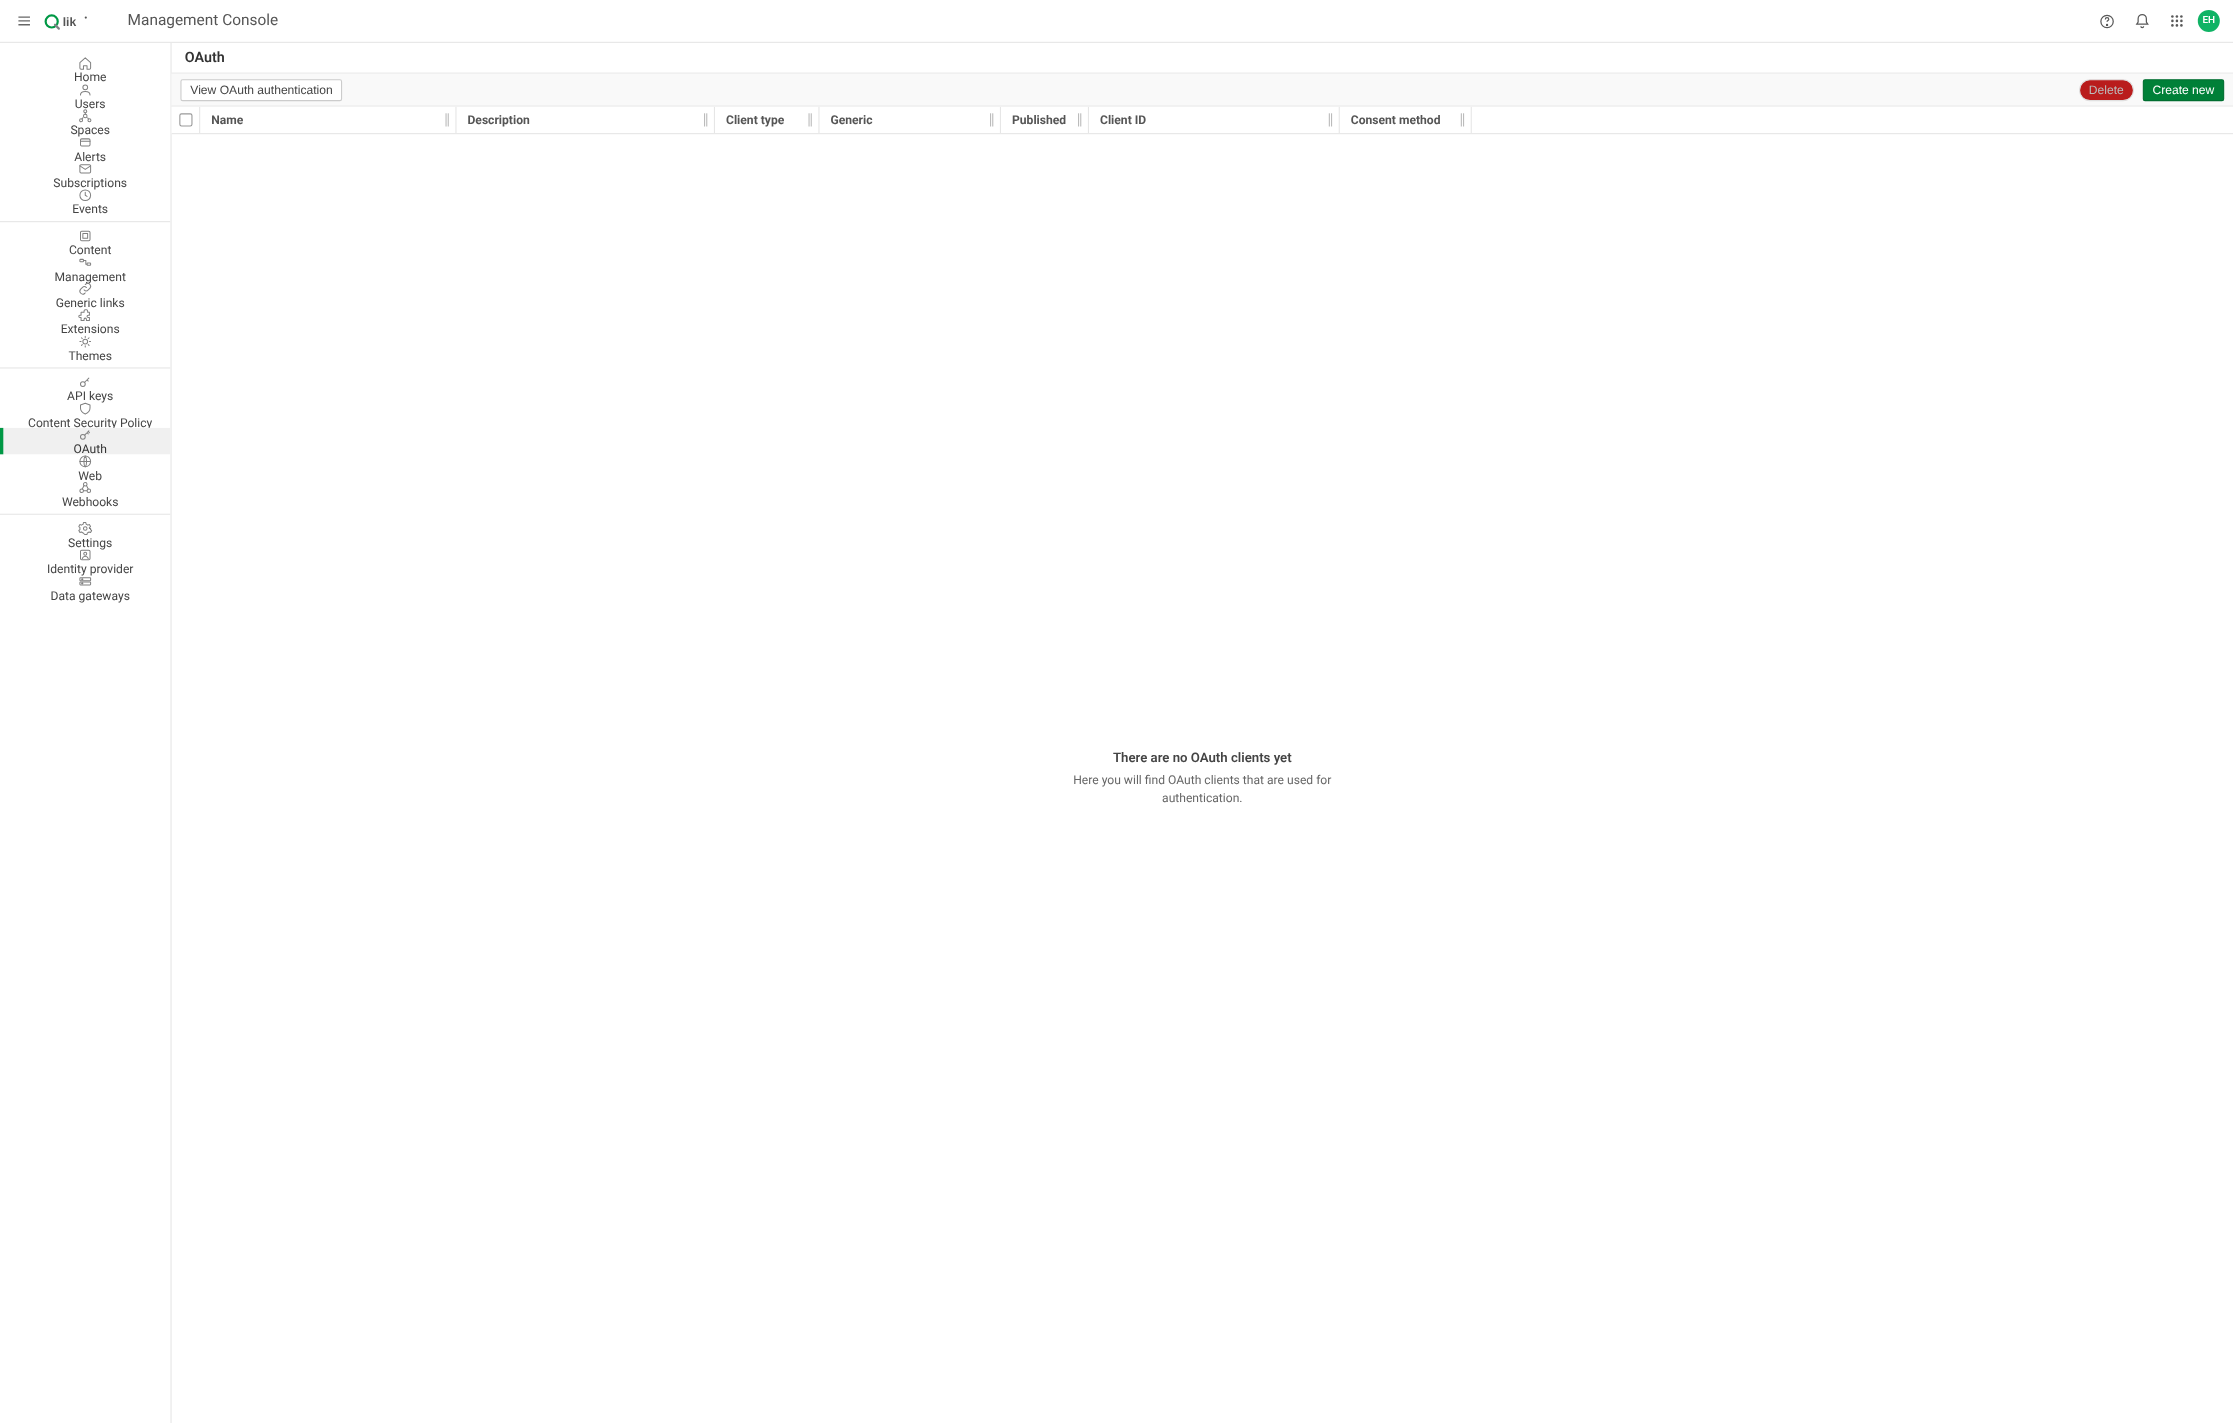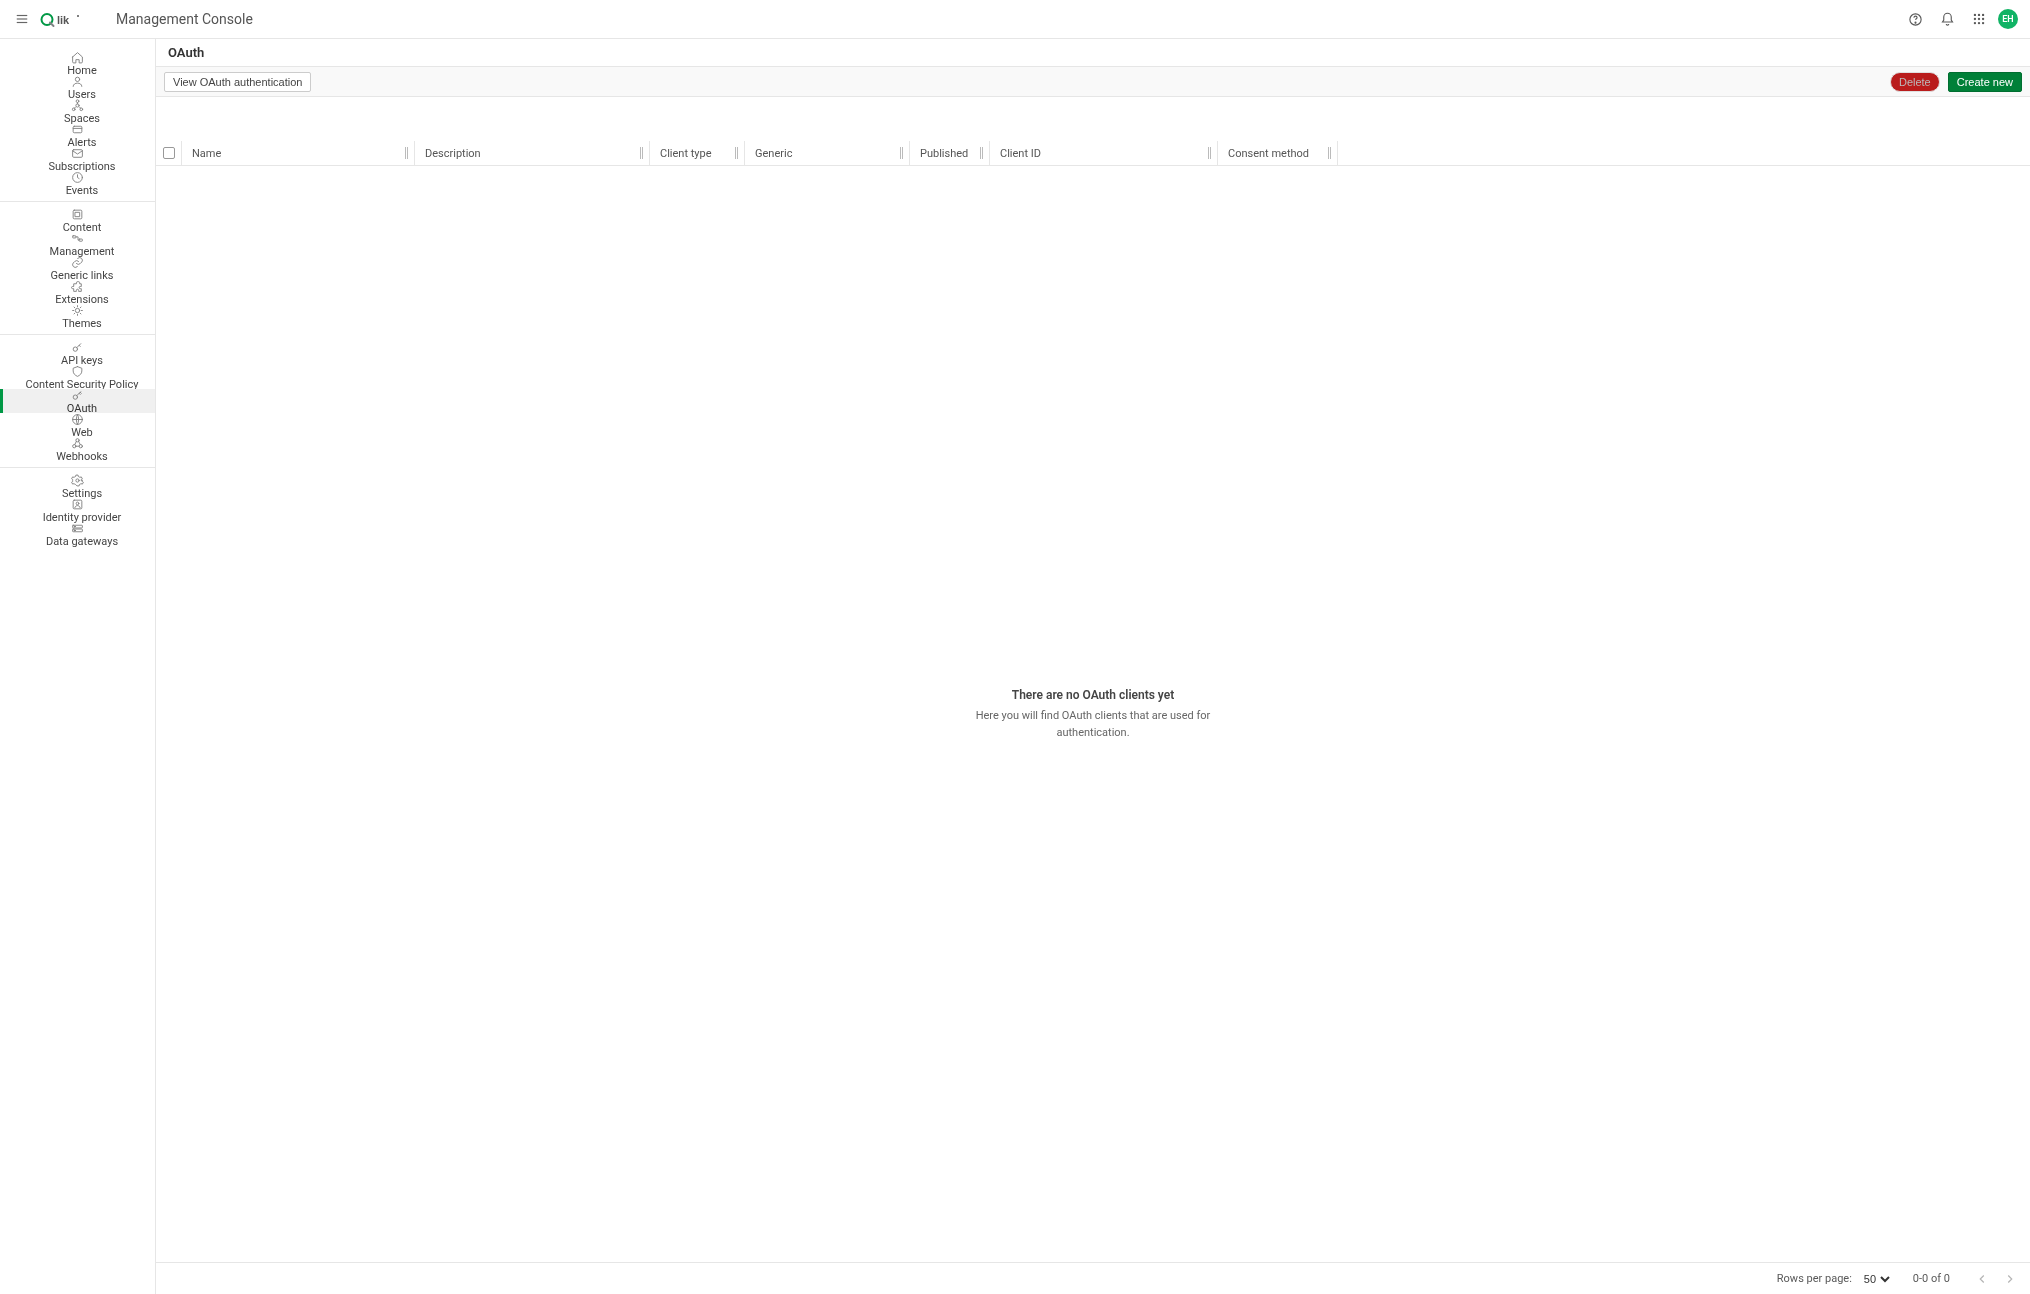--- a/index.html
+++ b/index.html
@@ -34,21 +34,21 @@
     .page-title-bar { height:28px; border-bottom:1px solid #e6e6e6; display:flex; align-items:center; padding:0 12px;}
     .page-title { font-size:13px; font-weight:600; color:#333;}
     
     .toolbar { height:30px; background:#f9f9f9; border-bottom:1px solid #e6e6e6; display:flex; align-items:center; padding:0 8px; gap:8px;}
     .btn { height:20px; padding:0 8px; border:1px solid #ccc; background:#fff; font-size:11px; color:#444; border-radius:2px; cursor:pointer; display:inline-flex; align-items:center;}
     .btn.disabled { color:#bbb; border-color:#e0e0e0; background:#b91c1c; cursor:default;border-radius:10px;}
     .btn.primary { background:#008038; border-color:#006e30; color:#fff;}
     .toolbar-spacer{flex:1;}
     
     
-    .table-head { height:25px; border-bottom:1px solid #e6e6e6; display:flex; align-items:stretch; background:#fff; font-size:11px; color:#555; font-weight:400; overflow:hidden;margin-top:44px;}
+    .table-head { height:25px; border-bottom:1px solid #e6e6e6; display:flex; align-items:stretch; background:#fff; font-size:11px; color:#555; font-weight:700; overflow:hidden;}
     .th { display:flex; align-items:center; padding:0 10px; border-right:1px solid #e6e6e6; position:relative; white-space:nowrap;}
     .th.checkbox-col { width:26px; padding:0; justify-content:center;}
     .th .drag-lines{ position:absolute; right:3px; top:50%; transform:translateY(-50%); width:6px; height:12px; display:flex; gap:1px;}
     .th .drag-lines span{ width:1px; background:#bbb;}
     .checkbox { width:12px; height:12px; border:1.5px solid #999; border-radius:2px; background:#fff;}
     
     
     .content-area { flex:1; overflow:auto; position:relative;}
     .empty-state { position:absolute; top:50%; left:50%; transform:translate(-50%,-50%); text-align:center; max-width:260px;}
     .empty-title { font-size:12px; font-weight:600; color:#444; margin-bottom:6px;}
@@ -369,35 +369,14 @@
             <span></span>
           </div>
         </div>
       </div>
     <div class="content-area">
       <div class="empty-state">
         <div class="empty-title">There are no OAuth clients yet</div>
         <div class="empty-sub">Here you will find OAuth clients that are used for authentication.</div>
       </div>
     </div>
-    <div class="footer">
-      <div class="page-size">
-        <span>Rows per page:</span>
-        <select>
-          <option>50</option>
-        </select>
-      </div>
-      <span>0-0 of 0</span>
-      <div class="page-nav">
-        <div class="icon-btn">
-          <svg width="14" height="14" viewBox="0 0 24 24" fill="none" stroke="currentColor" stroke-width="2">
-              <polyline points="15 18 9 12 15 6"></polyline>
-            </svg>
-        </div>
-        <div class="icon-btn">
-          <svg width="14" height="14" viewBox="0 0 24 24" fill="none" stroke="currentColor" stroke-width="2">
-              <polyline points="9 18 15 12 9 6"></polyline>
-            </svg>
-        </div>
-      </div>
-    </div>
   </div>
 </div>
 
 </body></html>

